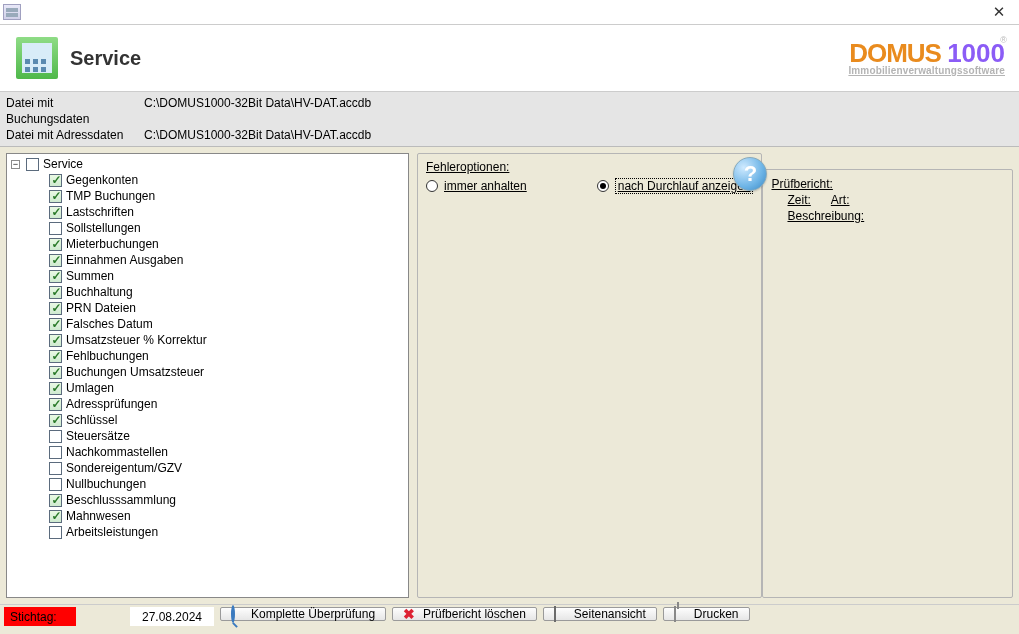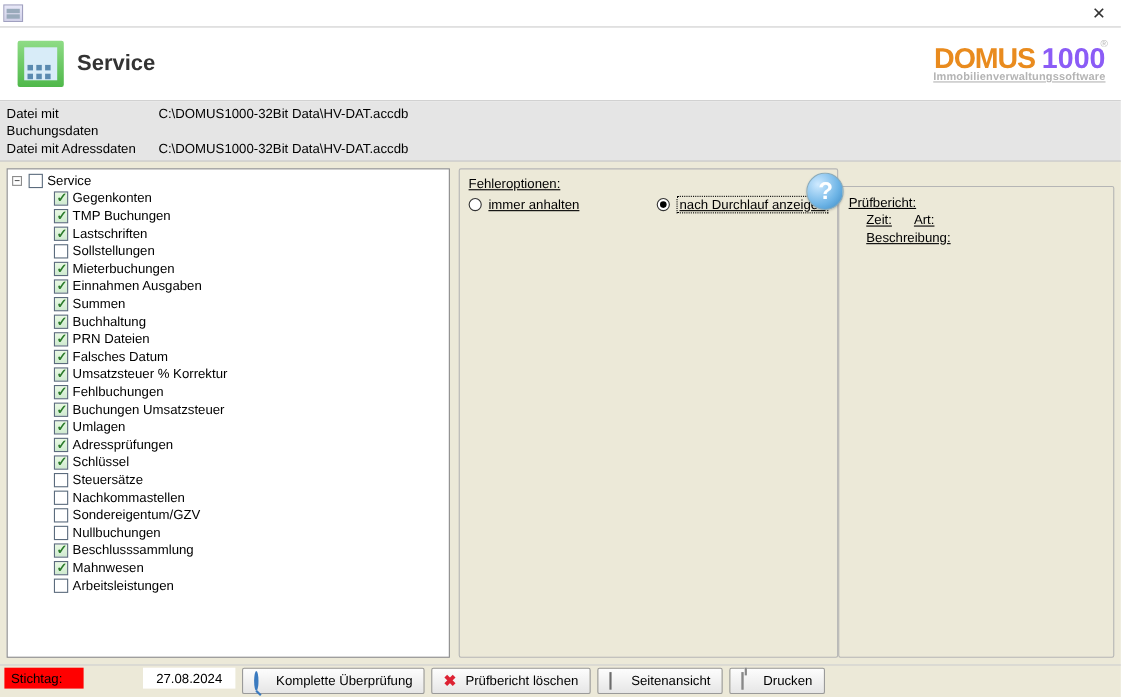--- a/index.html
+++ b/index.html
@@ -233,21 +233,21 @@
   .stichtag-val{
     background:#fff;
     padding:2px 8px;
     height:19px;
     display:flex;align-items:center;
     width:84px;
     justify-content:center;
     margin-left:48px;
   }
   .btn{
-    height:24px;
+    height:14px;
     background: linear-gradient(#fdfdfd,#e6e6e6);
     border:1px solid #9a9a9a;
     border-radius:2px;
     display:flex;align-items:center;gap:6px;
     padding: 0 10px;
     font-size:12px;
     cursor:default;
   }
   .btn .ic{ width:14px;height:14px;display:inline-block; }
   .ic-search{

